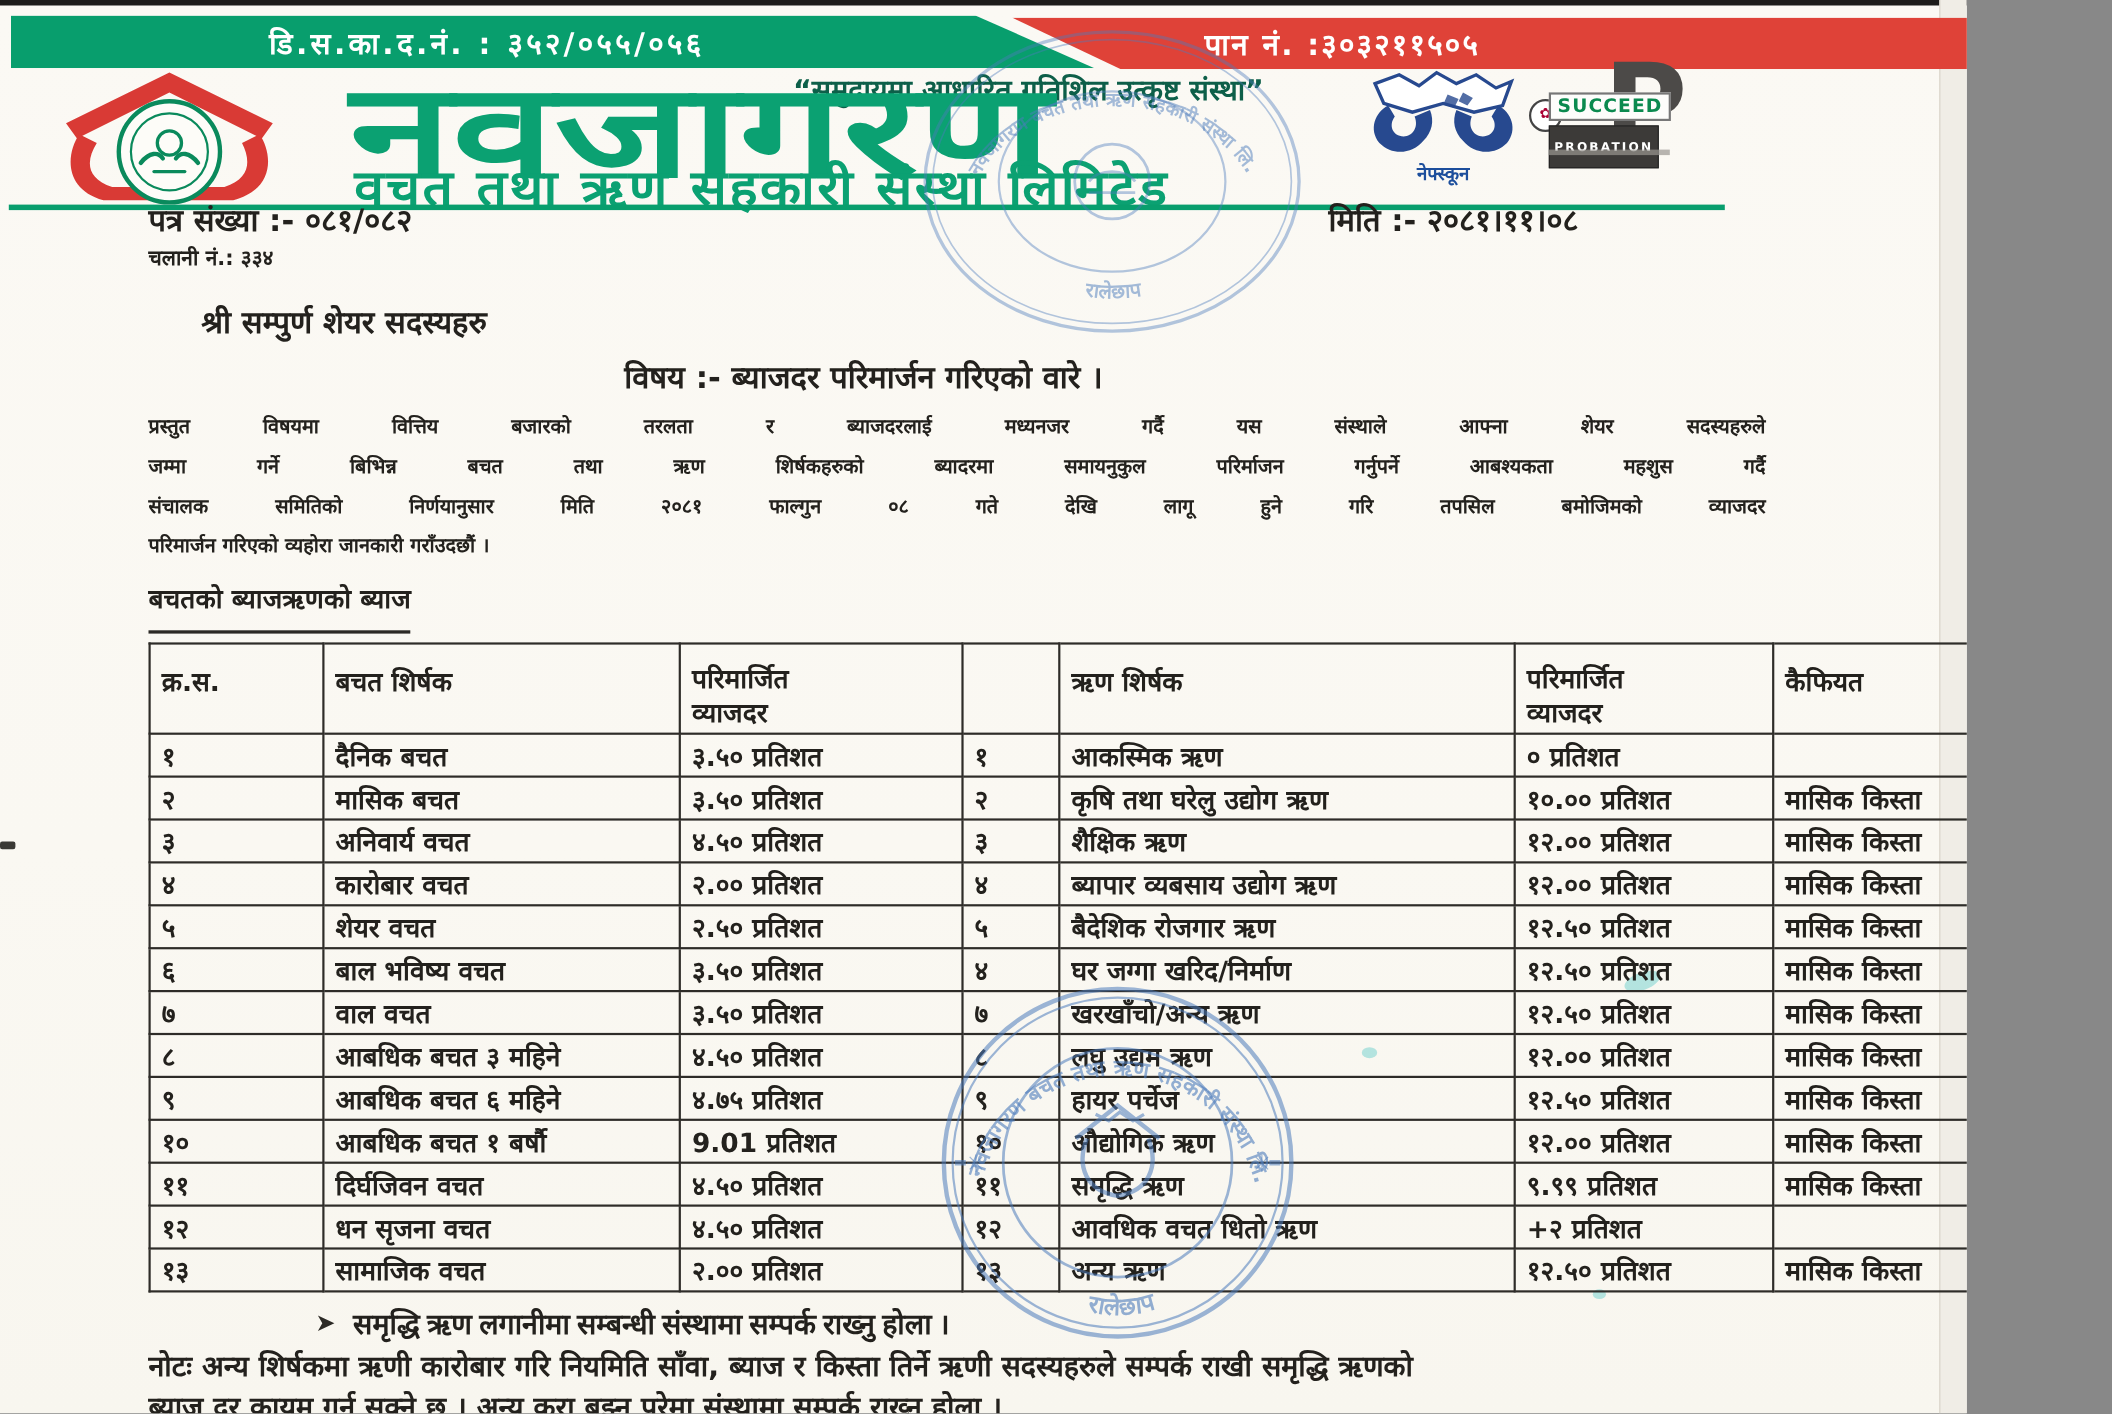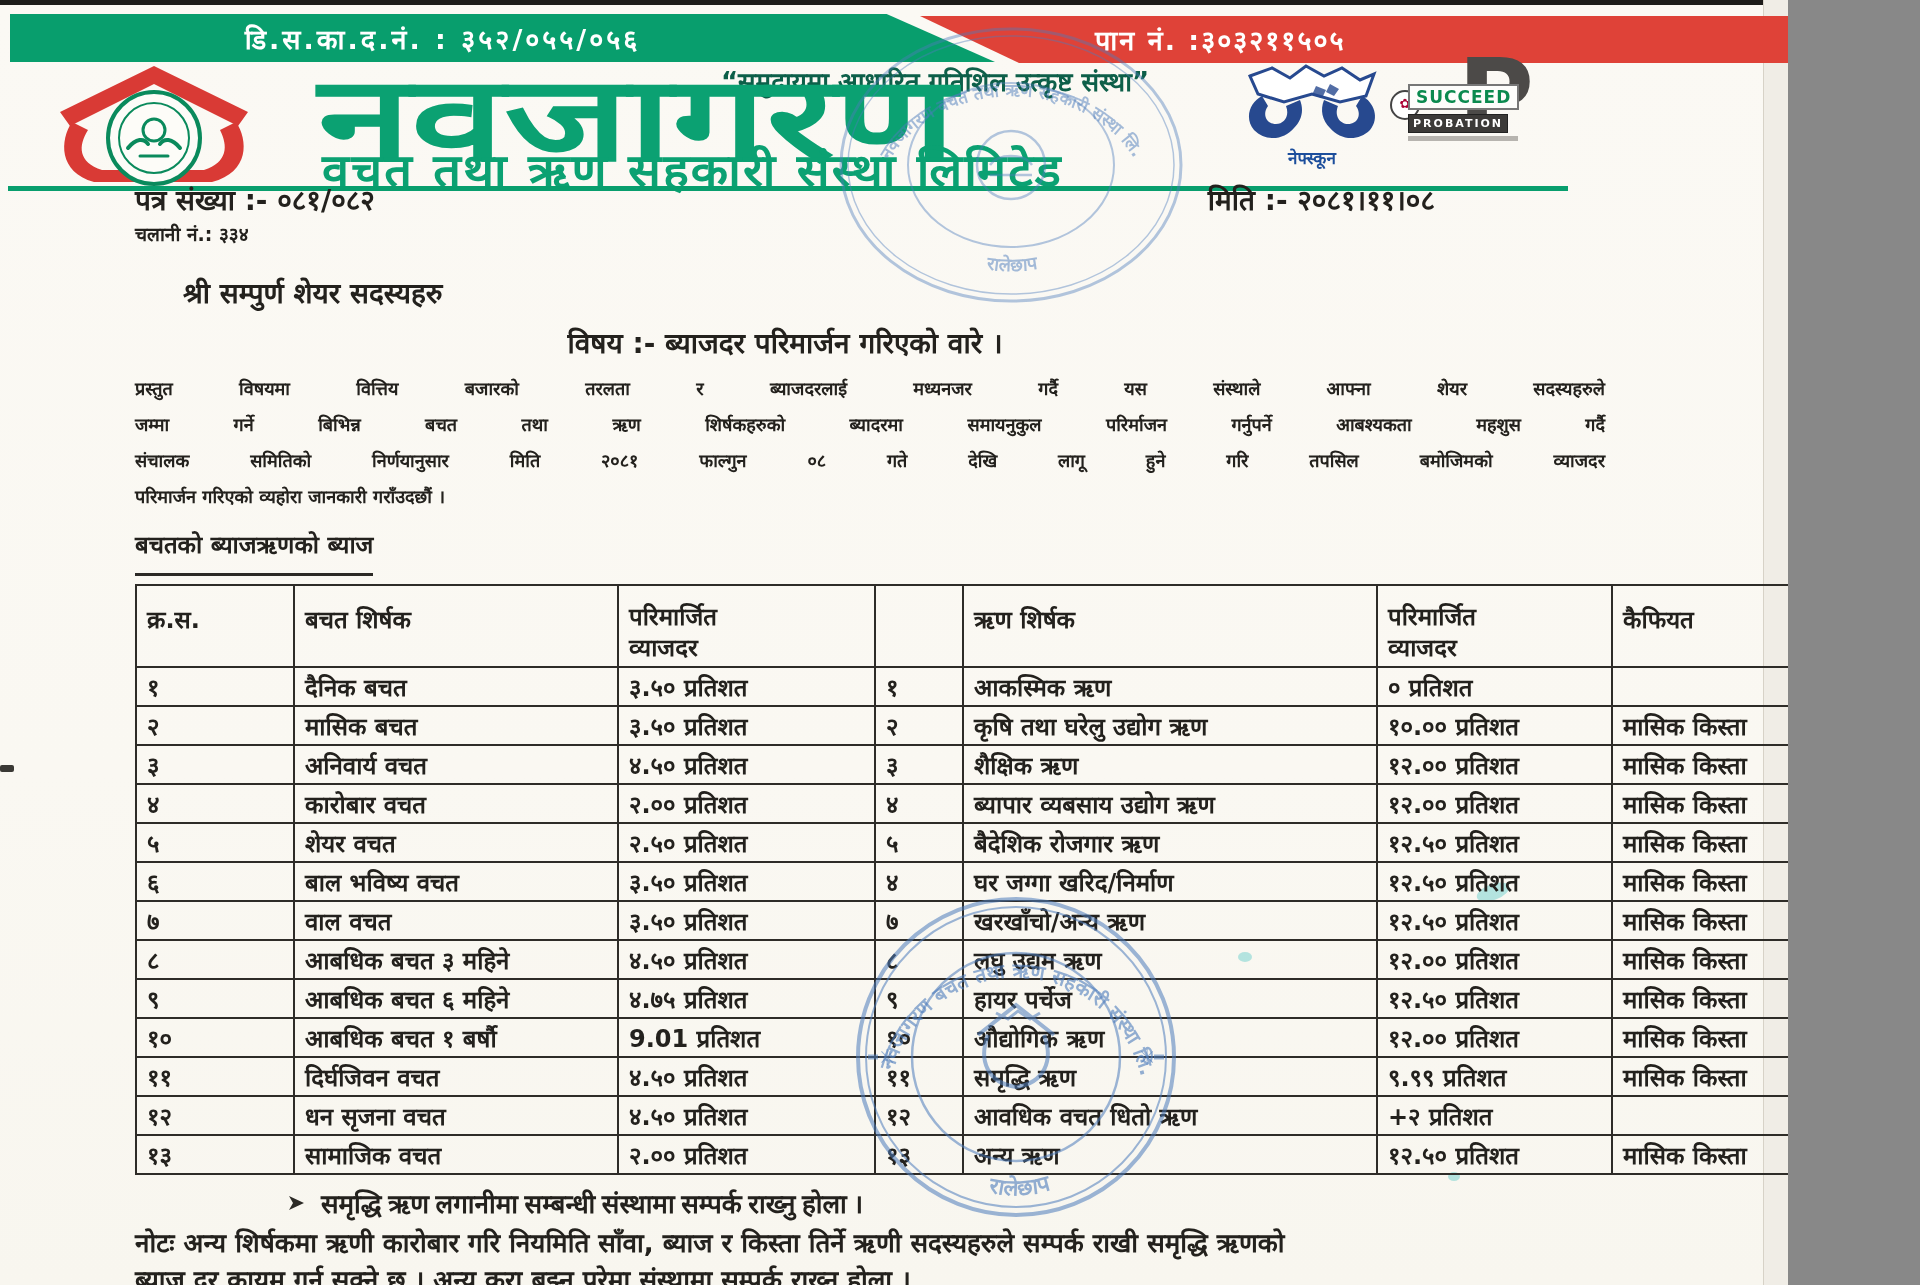--- a/index.html
+++ b/index.html
@@ -34,21 +34,21 @@
   .green-rule{position:absolute;left:8px;top:186px;width:1560px;height:5px;background:#089e6d;}
 
   .logo-house{position:absolute;left:42px;top:60px;}
   .logo-nefscun{position:absolute;left:1232px;top:56px;text-align:center;}
   .logo-nefscun .nef-label{font-size:17px;font-weight:bold;color:#1c4e9c;margin-top:-6px;}
   .logo-succeed{position:absolute;left:1402px;top:52px;width:132px;height:112px;}
   .succeed-p{position:absolute;right:0;top:0;font-size:104px;line-height:.85;font-weight:bold;color:#4c4a48;}
   .succeed-box{position:absolute;left:6px;top:32px;background:#fdfdfb;border:2px solid #777;
     padding:1px 6px;font-size:17px;font-weight:bold;color:#0b8a4f;letter-spacing:1px;}
   .probation-box{position:absolute;left:6px;top:62px;background:#3c3a38;color:#fff;
-    padding:2px 4px;font-size:11px;font-weight:bold;letter-spacing:2px;border:1px solid #222;}
+    padding:12px 4px;font-size:11px;font-weight:bold;letter-spacing:2px;border:1px solid #222;}
   .succeed-emblem{position:absolute;left:-12px;top:38px;width:26px;height:26px;border:2px solid #444;
     border-radius:50%;background:#fff;font-size:13px;text-align:center;line-height:24px;color:#a03;}
   .succeed-tag{position:absolute;left:6px;top:84px;width:110px;height:5px;background:#9a9791;opacity:.7;}
 
   
   .letter{position:absolute;left:135px;top:180px;width:1710px;font-weight:600;}
   .meta-row{display:flex;justify-content:space-between;width:1300px;font-size:28px;font-weight:bold;}
   .chalani{font-size:19px;font-weight:bold;margin-top:3px;}
   .addressee{font-size:28px;font-weight:bold;margin-top:26px;margin-left:48px;}
   .subject{width:1470px;text-align:center;padding-right:170px;box-sizing:border-box;

